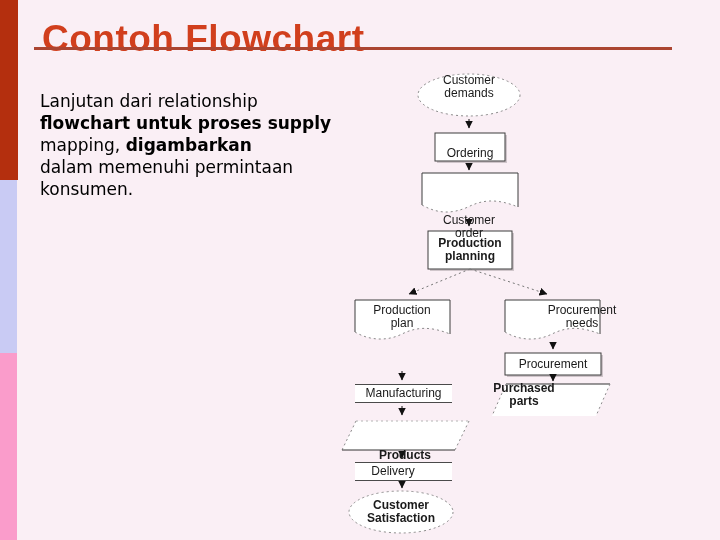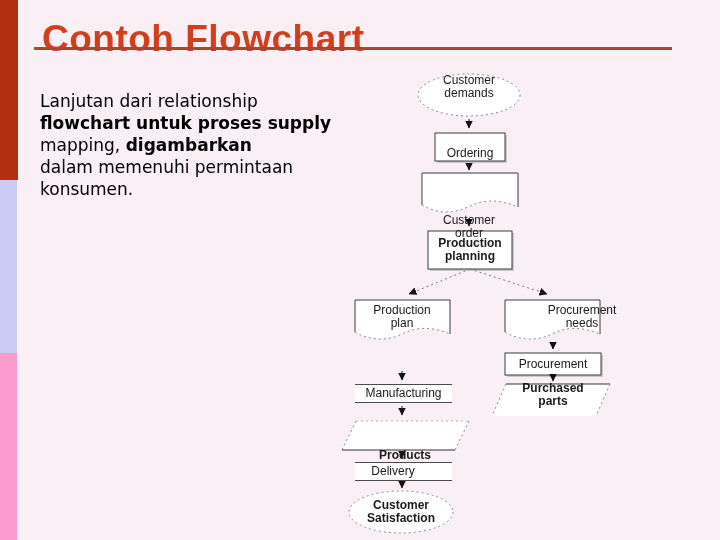--- a/index.html
+++ b/index.html
@@ -126,19 +126,19 @@
     </g>
   </svg>
 
   <div class="fc-label" style="left:434px;top:70px;width:70px;height:34px;">Customer demands</div>
   <div class="fc-label" style="left:435px;top:133px;width:70px;height:40px;">Ordering</div>
   <div class="fc-label" style="left:436px;top:176px;width:66px;height:30px;margin-top:36px;">Customer order</div>
   <div class="fc-label bold" style="left:428px;top:233px;width:84px;height:34px;">Production planning</div>
   <div class="fc-label" style="left:362px;top:302px;width:80px;height:30px;">Production plan</div>
   <div class="fc-label" style="left:542px;top:302px;width:80px;height:30px;">Procurement needs</div>
   <div class="fc-label" style="left:505px;top:353px;width:96px;height:22px;">Procurement</div>
-  <div class="fc-label bold" style="left:513px;top:386px;width:80px;height:17px;">Purchased parts</div>
+  <div class="fc-label bold" style="left:484px;top:386px;width:80px;height:17px;">Purchased parts</div>
   <div class="fc-label" style="left:355px;top:384px;width:97px;height:19px;">Manufacturing</div>
   <div class="fc-label bold" style="left:355px;top:422px;width:100px;height:27px;margin-top:20px;">Products</div>
   <div class="fc-label" style="left:355px;top:462px;width:76px;height:19px;">Delivery</div>
   <div class="fc-label bold" style="left:355px;top:494px;width:92px;height:36px;">Customer Satisfaction</div>
 
 </div>
 
 </body></html>

